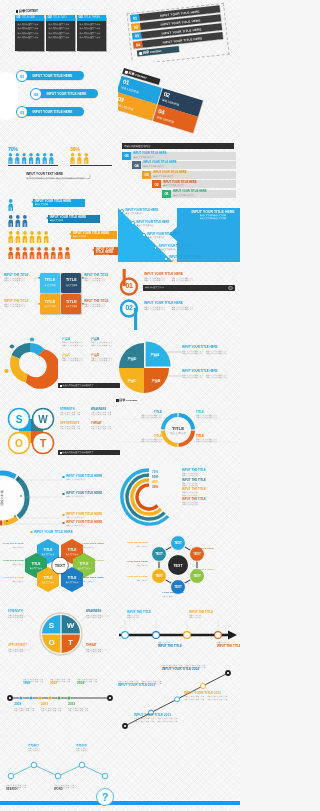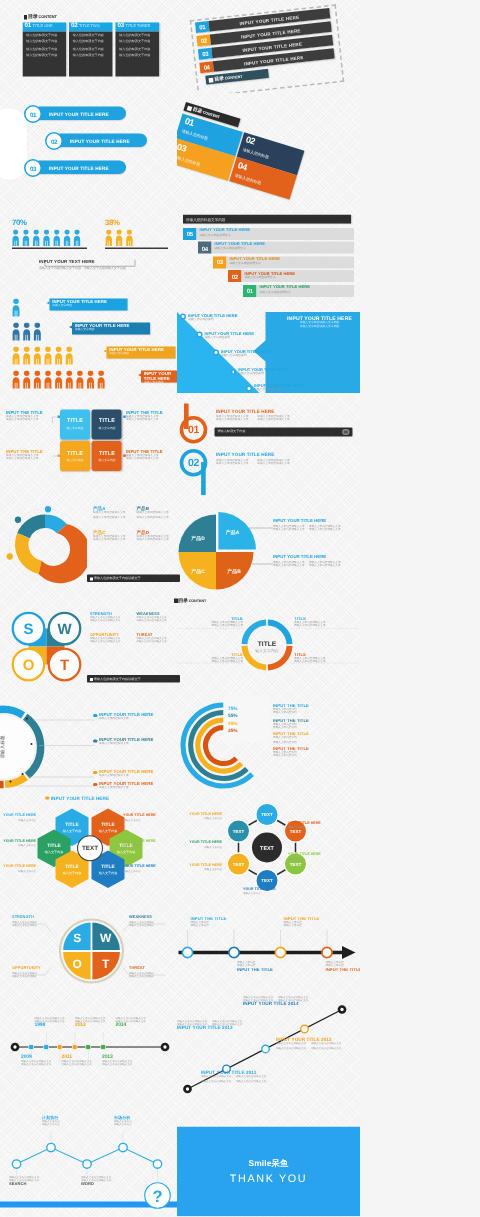--- a/index.html
+++ b/index.html
@@ -1262,20 +1262,14 @@
     <i>请输入文字内容请输入文字</i>
     <b>SEARCH</b>
       </div>
   <div class="s23-b" style="left:54px;top:44px">
     <i>请输入文字内容请输入文字</i>
     <i>请输入文字内容请输入文字</i>
     <b>WORD</b>
       </div>
 </div>
 
-<div class="sl" id="s24" style="left:118px;top:751px;width:122px;height:60px">
-  <div class="s24-box">
-    <div class="s24-brand">Smile呆鱼</div>
-    <div class="s24-ty">THANK YOU</div>
-  </div>
-</div>
 
 </div>
 
 </body></html>

